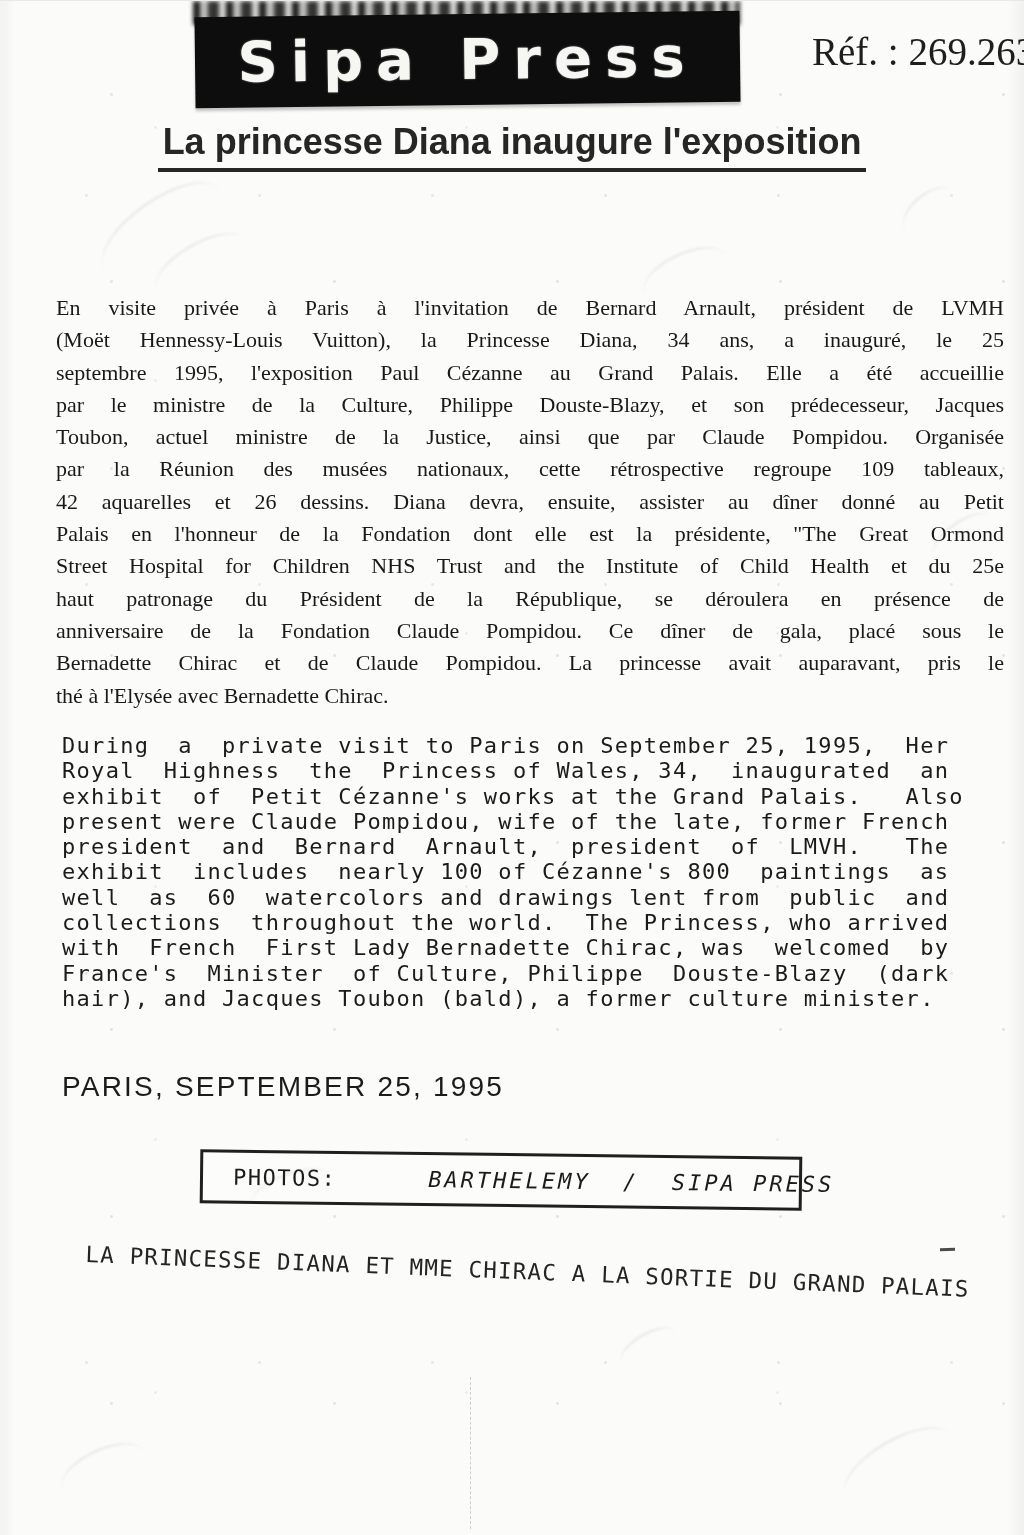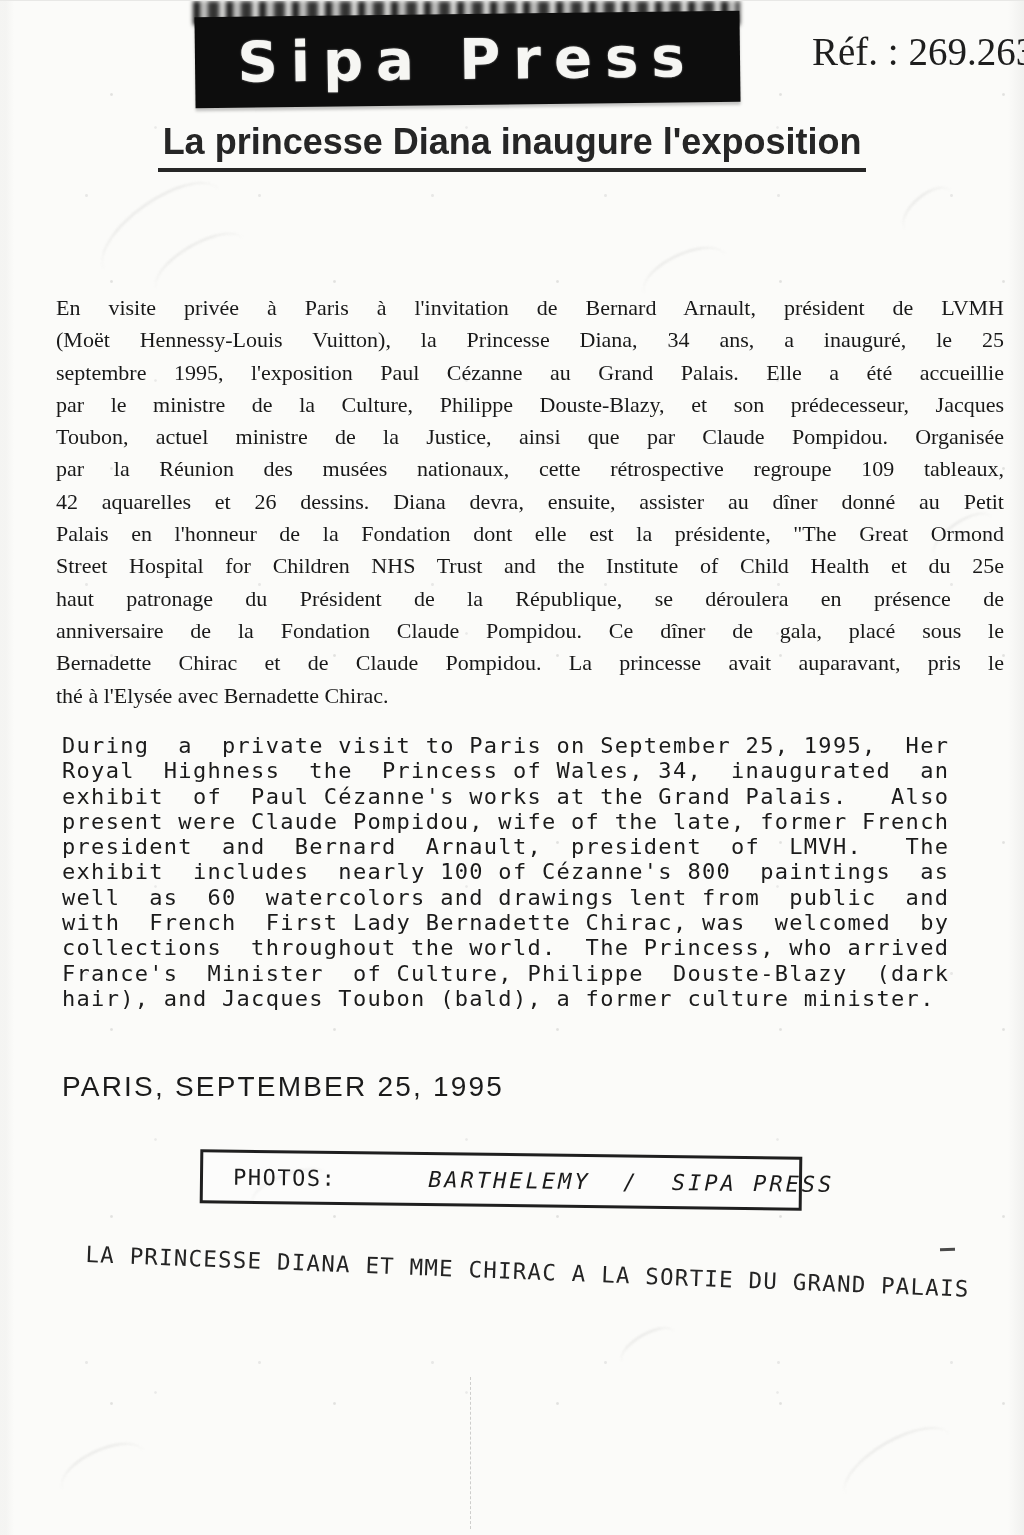--- a/index.html
+++ b/index.html
@@ -174,27 +174,27 @@
       <div class="fr-line">Street Hospital for Children NHS Trust and the Institute of Child Health et du 25e</div>
       <div class="fr-line">haut patronage du Président de la République, se déroulera en présence de</div>
       <div class="fr-line">anniversaire de la Fondation Claude Pompidou. Ce dîner de gala, placé sous le</div>
       <div class="fr-line">Bernadette Chirac et de Claude Pompidou. La princesse avait auparavant, pris le</div>
       <div class="fr-line">thé à l'Elysée avec Bernadette Chirac.</div>
     </div>
 
   <div class="en-par">
       <div class="en-line">During  a  private visit to Paris on September 25, 1995,  Her</div>
       <div class="en-line">Royal  Highness  the  Princess of Wales, 34,  inaugurated  an</div>
-      <div class="en-line">exhibit  of  Paul Cézanne's works at the Grand Palais.   Also</div>
+      <div class="en-line">exhibit  of  Petit Cézanne's works at the Grand Palais.   Also</div>
       <div class="en-line">present were Claude Pompidou, wife of the late, former French</div>
       <div class="en-line">president  and  Bernard  Arnault,  president  of  LMVH.   The</div>
       <div class="en-line">exhibit  includes  nearly 100 of Cézanne's 800  paintings  as</div>
       <div class="en-line">well  as  60  watercolors and drawings lent from  public  and</div>
+      <div class="en-line">collections  throughout the world.  The Princess, who arrived</div>
       <div class="en-line">with  French  First Lady Bernadette Chirac, was  welcomed  by</div>
-      <div class="en-line">collections  throughout the world.  The Princess, who arrived</div>
       <div class="en-line">France's  Minister  of Culture, Philippe  Douste-Blazy  (dark</div>
       <div class="en-line">hair), and Jacques Toubon (bald), a former culture minister.</div>
     </div>
 
   <div class="dateline">PARIS, SEPTEMBER 25, 1995</div>
 
   <div class="photos-box">
     <span class="photos-label">PHOTOS:</span>
     <span class="photos-credit">BARTHELEMY  /  SIPA PRESS</span>
   </div>

